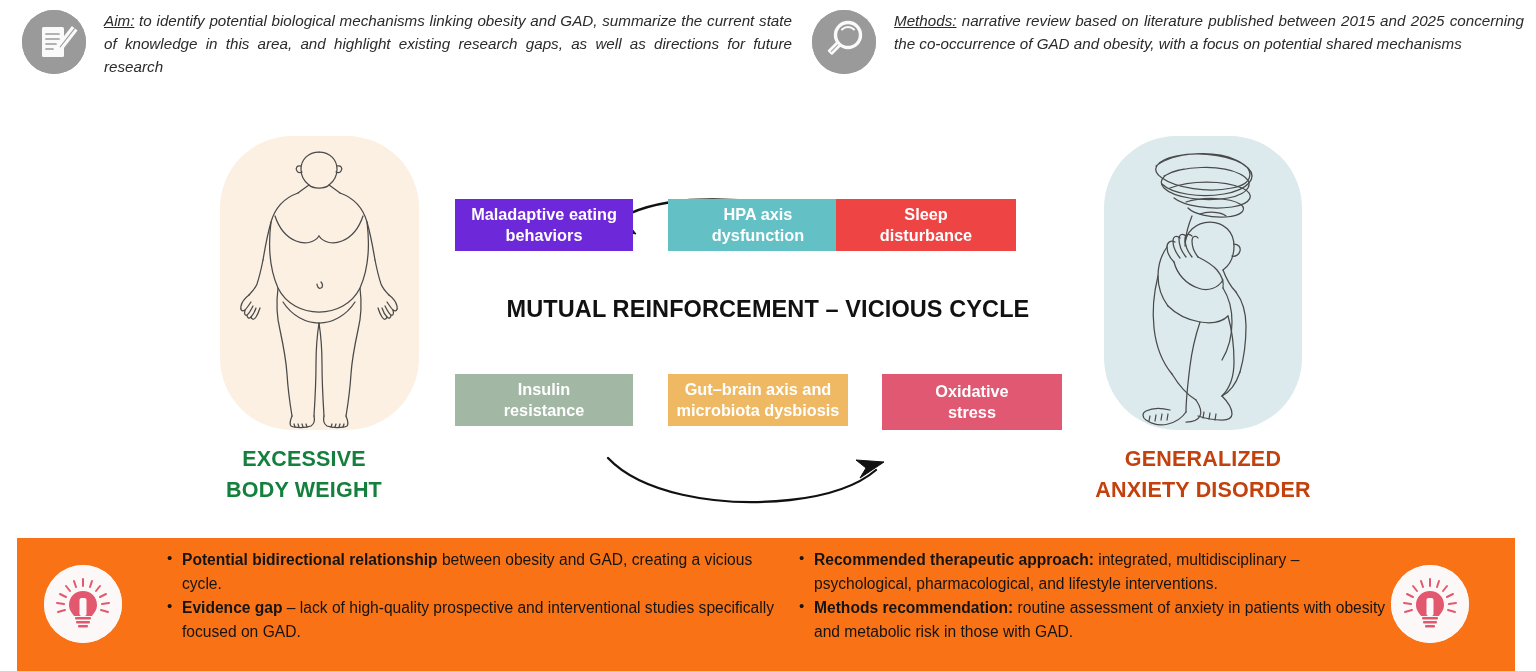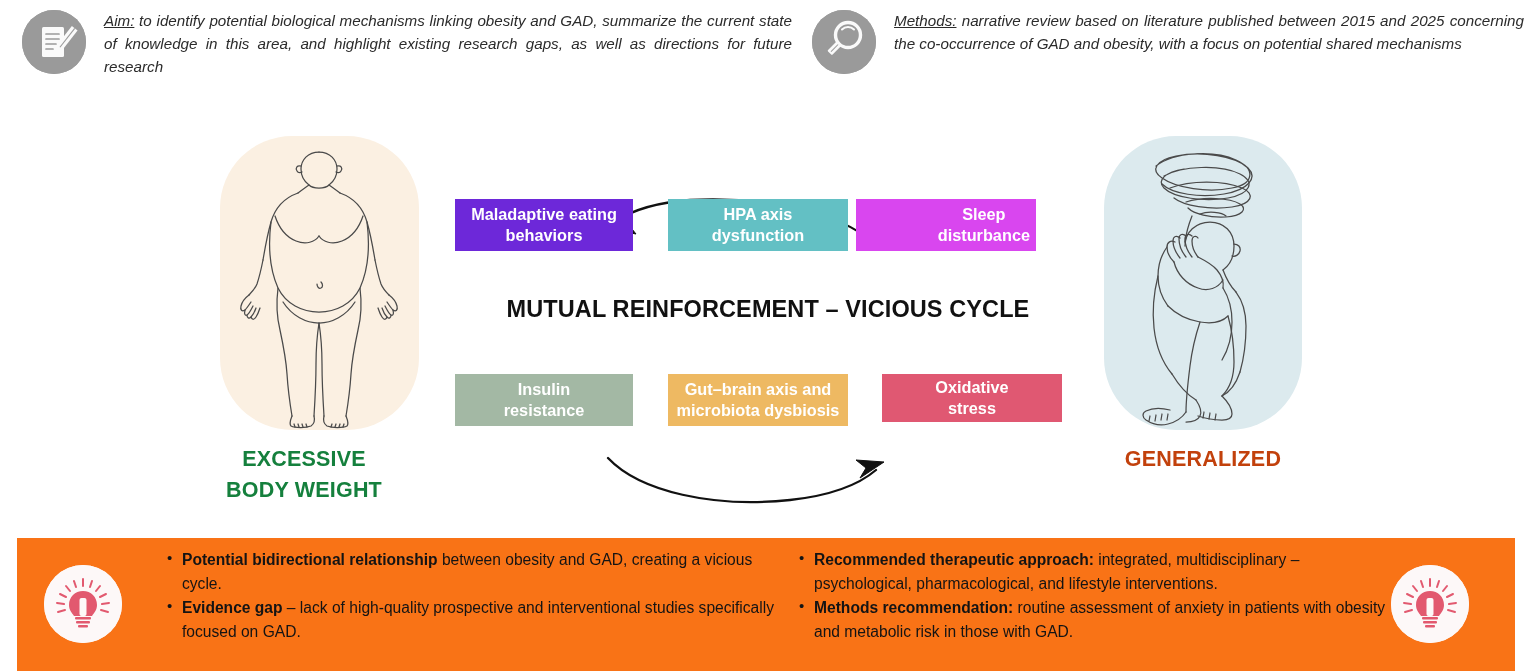--- a/index.html
+++ b/index.html
@@ -302,20 +302,21 @@
         <path d="M92 264 C96 270 98 276 96 280 C94 284 88 286 82 286"></path>
         <path d="M118 260 C124 266 128 272 128 278 C128 282 124 284 118 284 C110 284 100 282 94 280"></path>
         <path d="M46 280 L45 285 M52 279 L51 285 M58 278 L57 284 M64 278 L63 284"></path>
         <path d="M100 276 L99 282 M106 277 L105 283 M112 278 L111 284"></path>
         <path d="M136 236 C132 248 126 256 118 260"></path>
       </g>
     </svg>
   </div>
   <div class="figure-label right">
     <div>GENERALIZED</div>
+    <div>ANXIETY DISORDER</div>
   </div>
 
   <svg class="arrow-layer" viewBox="0 0 1536 440">
     <g fill="#111111" stroke="#111111">
       <path d="M872 146 C840 116 760 100 690 104 C648 107 626 118 614 126" fill="none" stroke-width="2.3" stroke-linecap="round"></path>
       <polygon points="606,132 632,118 628,128 636,138"></polygon>
 
       <path d="M608 362 C640 396 714 412 790 404 C836 399 862 386 876 374" fill="none" stroke-width="2.3" stroke-linecap="round"></path>
       <polygon points="884,366 860,382 866,372 856,364"></polygon>
     </g>
@@ -326,42 +327,42 @@
       <div>Maladaptive eating</div>
       <div>behaviors</div>
     </div>
   </div>
   <div class="mech-box" style="left:668px; top:103px; width:180px; height:52px; background:#63c0c4;">
     <div>
       <div>HPA axis</div>
       <div>dysfunction</div>
     </div>
   </div>
-  <div class="mech-box" style="left:856px; top:103px; width:180px; height:52px; background:#d946ef;justify-content:flex-end;">
+  <div class="mech-box" style="left:836px; top:103px; width:180px; height:52px; background:#ef4444;">
     <div>
       <div>Sleep</div>
       <div>disturbance</div>
     </div>
   </div>
 
   <div class="center-title">MUTUAL REINFORCEMENT – VICIOUS CYCLE</div>
 
   <div class="mech-box" style="left:668px; top:278px; width:180px; height:52px; background:#eeb962;">
     <div>
       <div>Gut–brain axis and</div>
       <div>microbiota dysbiosis</div>
     </div>
   </div>
   <div class="mech-box" style="left:455px; top:278px; width:178px; height:52px; background:#a3b8a4;">
     <div>
       <div>Insulin</div>
       <div>resistance</div>
     </div>
   </div>
-  <div class="mech-box" style="left:882px; top:278px; width:180px; height:48px; background:#e05872;">
+  <div class="mech-box" style="left:882px; top:278px; width:180px; height:56px; background:#e05872;">
     <div>
       <div>Oxidative</div>
       <div>stress</div>
     </div>
   </div>
 
 </div>
 
 <div class="conclusions">
 

